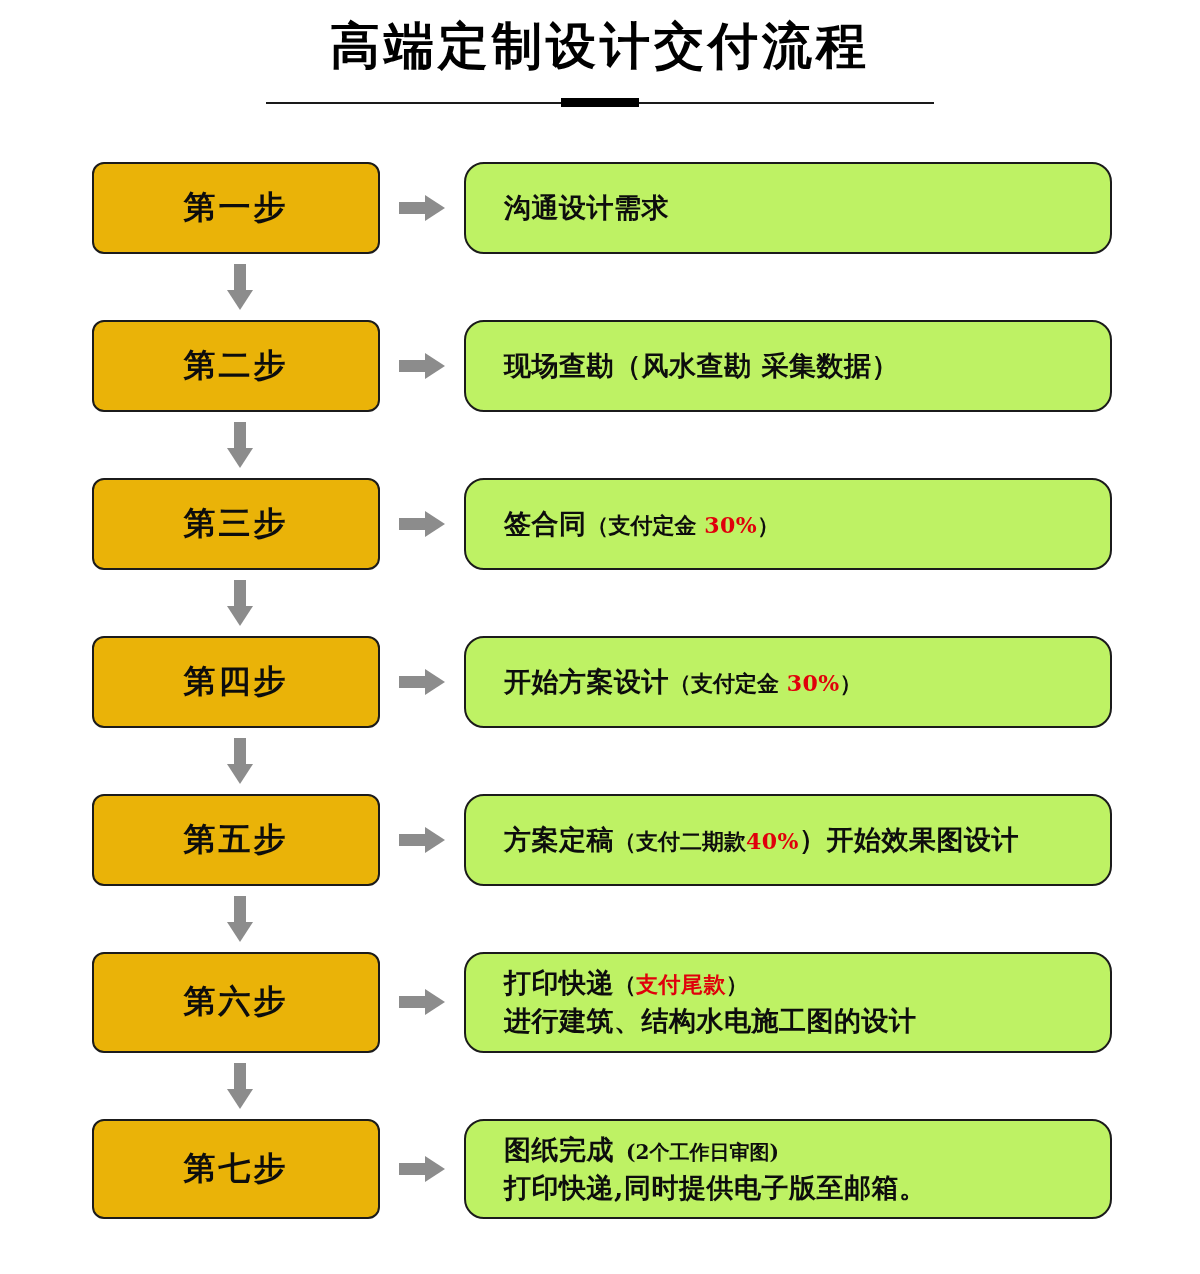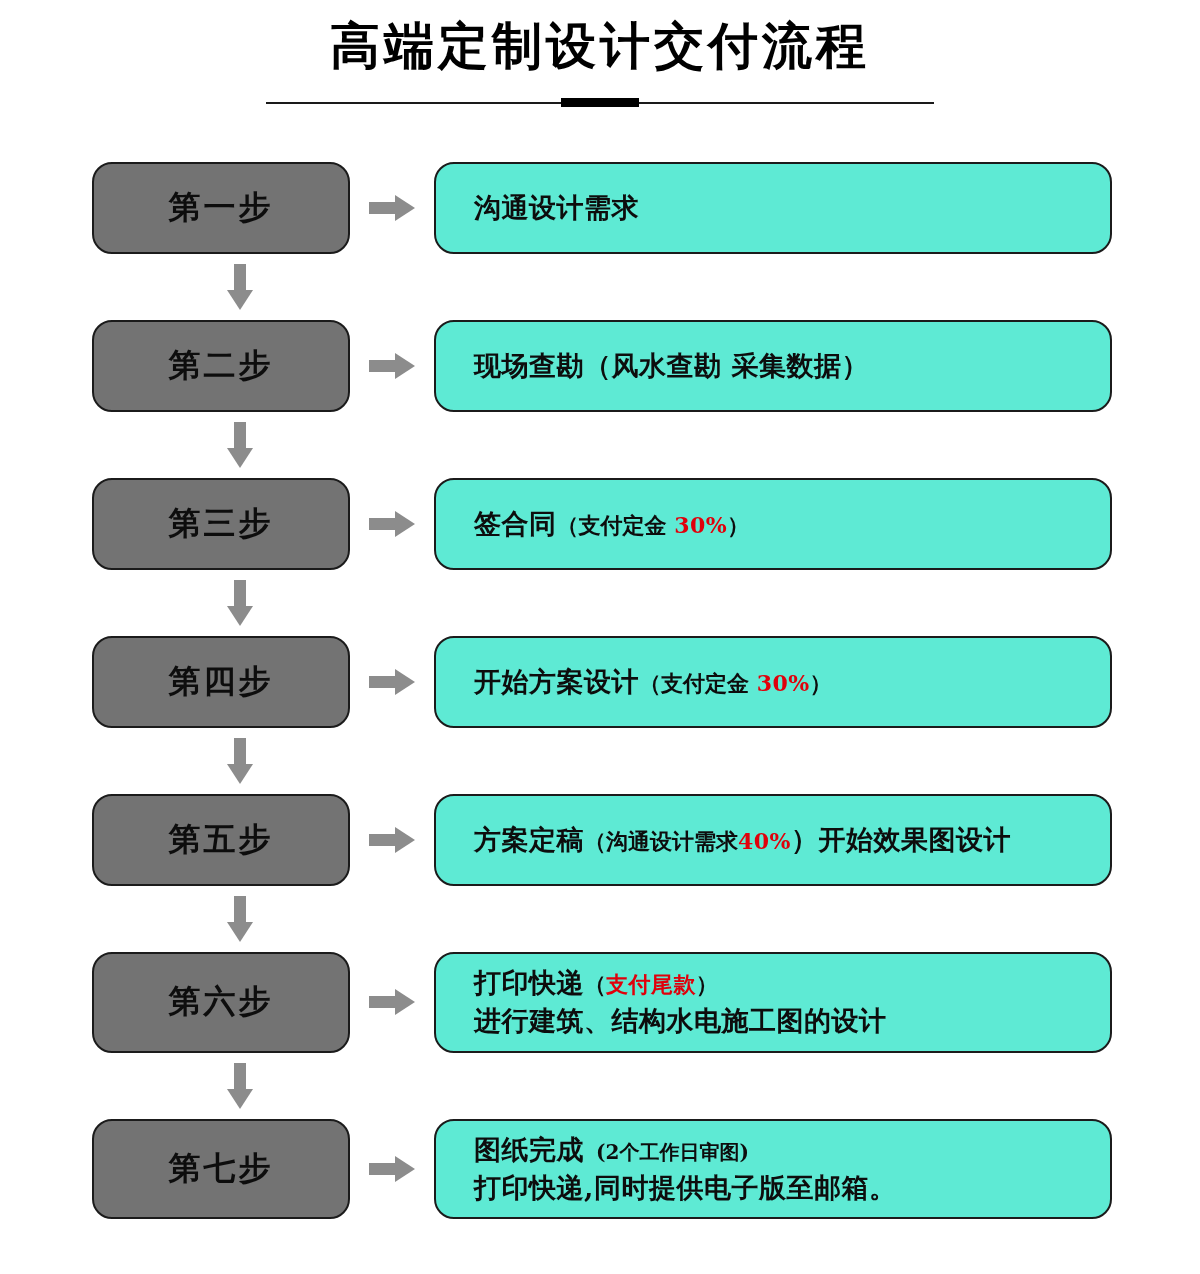--- a/index.html
+++ b/index.html
@@ -57,29 +57,29 @@
   
   .flow {
     margin-top: 52px;
     padding: 0 88px 0 92px;
   }
   .row {
     display: flex;
     align-items: stretch;
   }
   .step-box {
-    width: 258px;
+    width: 288px;
     min-height: 92px;
     border: 2.5px solid #1b1b1b;
-    border-radius: 20px;
+    border-radius: 12px;
     display: flex;
     align-items: center;
     justify-content: center;
     box-sizing: border-box;
-    background: #737373;
+    background: #eab308;
     flex: 0 0 auto;
   }
   .step-label {
     font-family: "DejaVu Serif", "Liberation Serif", serif;
     font-weight: 700;
     font-size: 32px;
     letter-spacing: 3px;
     color: #0d0d0d;
   }
 
@@ -93,21 +93,21 @@
 
   .desc-box {
     flex: 1 1 auto;
     min-height: 92px;
     border: 2.5px solid #1b1b1b;
     border-radius: 20px;
     display: flex;
     align-items: center;
     box-sizing: border-box;
     padding: 10px 26px 10px 38px;
-    background: #5eead4;
+    background: #bef264;
   }
   .desc-text {
     font-family: "DejaVu Serif", "Liberation Serif", serif;
     font-weight: 700;
     font-size: 27px;
     line-height: 1.42;
     color: #0d0d0d;
     letter-spacing: 0.5px;
   }
   .desc-text .small {
@@ -309,21 +309,21 @@
       <span class="step-label">第五步</span>
     </div>
     <div class="arrow-cell">
       <div class="arrow-right">
         <div class="shaft"></div>
           <div class="head"></div>
       </div>
     </div>
     <div class="desc-box">
       <div class="desc-text">
-        <span>方案定稿</span><span class="small">（沟通设计需求</span><span class="red-small">40%</span><span>）开始效果图设计</span>
+        <span>方案定稿</span><span class="small">（支付二期款</span><span class="red-small">40%</span><span>）开始效果图设计</span>
       </div>
     </div>
   </div>
 
   <div class="connector">
     <div class="spacer-left">
       <div class="arrow-down">
         <div class="shaft"></div>
           <div class="head"></div>
       </div>

